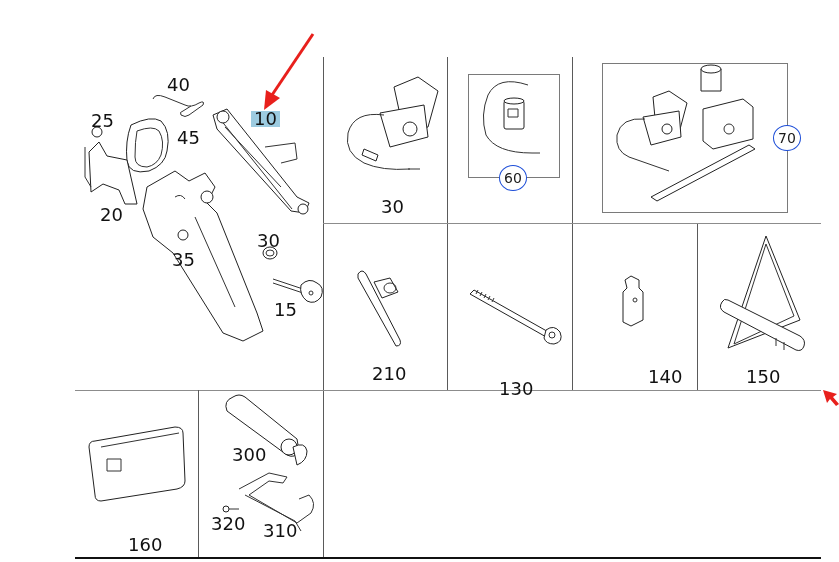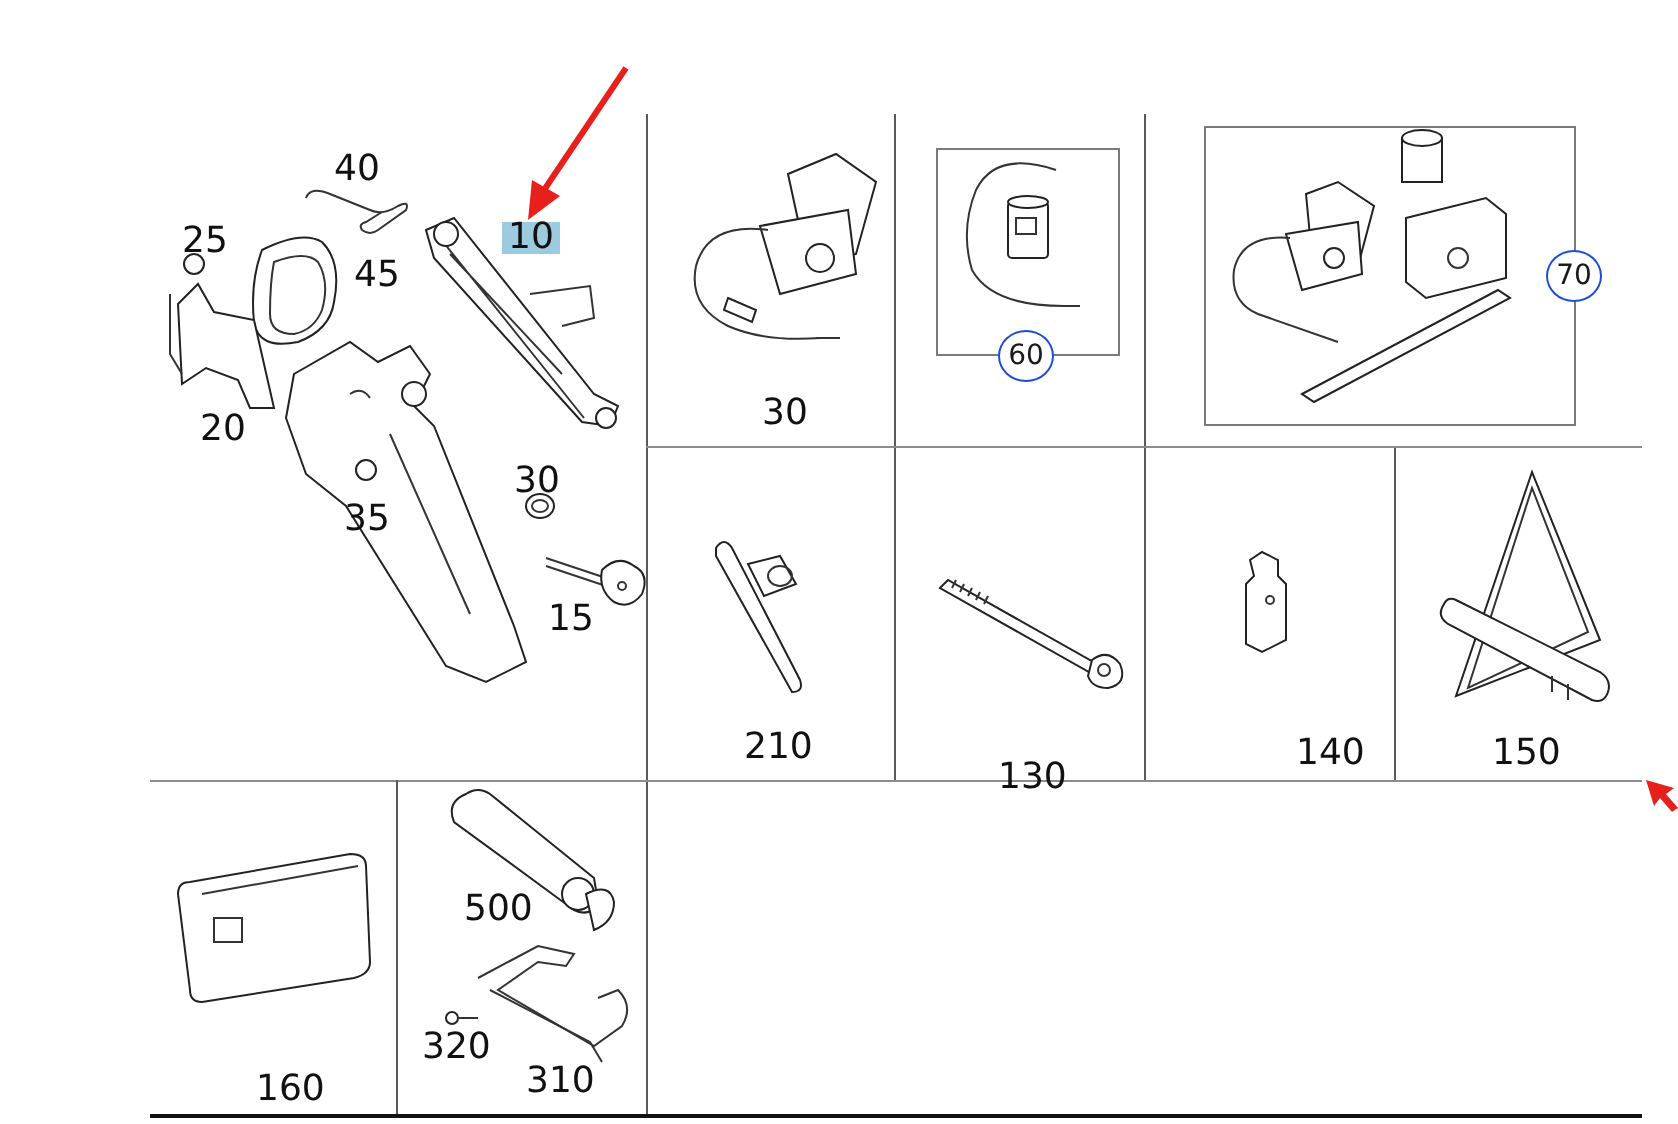--- a/index.html
+++ b/index.html
@@ -170,16 +170,16 @@
     <path class="part" d="M34,6 q-10,4 -6,14 l60,44 q8,4 12,-4 l-2,-12 l-52,-42 q-6,-4 -12,0 z"></path>
     <ellipse class="part" cx="90" cy="56" rx="8" ry="8"></ellipse>
     <path class="part" d="M94,56 q12,-6 14,4 q0,10 -10,14 z"></path>
   </svg>
   <svg width="124" height="166" style="left:0; top:0;">
     <path class="thin" d="M40,98 l30,-16 l18,4 l-4,6 l-14,-2 l-20,14 l48,28 l14,-10 q6,-10 -2,-18 l-10,4"></path>
     <path class="thin" d="M46,104 l50,26 l6,10"></path>
     <circle class="part" cx="27" cy="118" r="3"></circle>
     <path class="thin" d="M30,118 l10,0"></path>
   </svg>
-  <span class="label" style="left:33px; top:56px;">500</span>
+  <span class="label" style="left:33px; top:56px;">300</span>
   <span class="label" style="left:12px; top:125px;">320</span>
-  <span class="label" style="left:64px; top:142px;">310</span>
+  <span class="label" style="left:64px; top:132px;">310</span>
 </div>
 
 </body></html>

